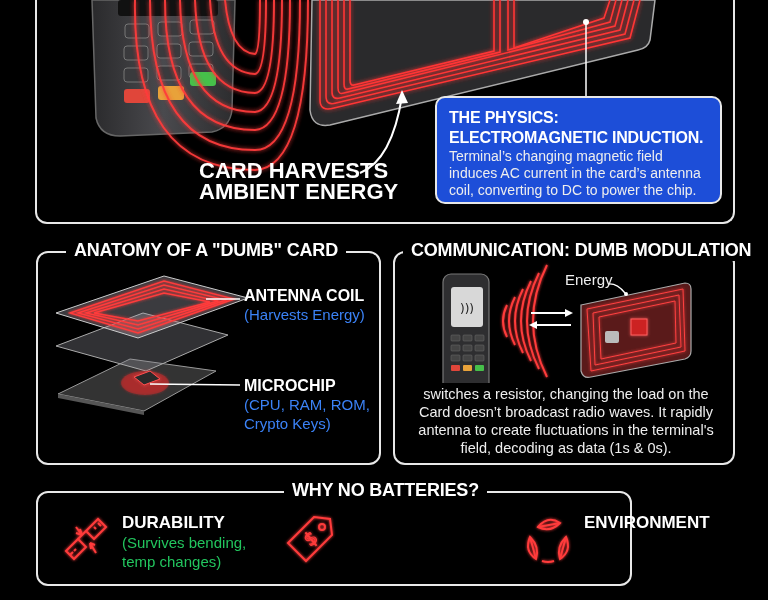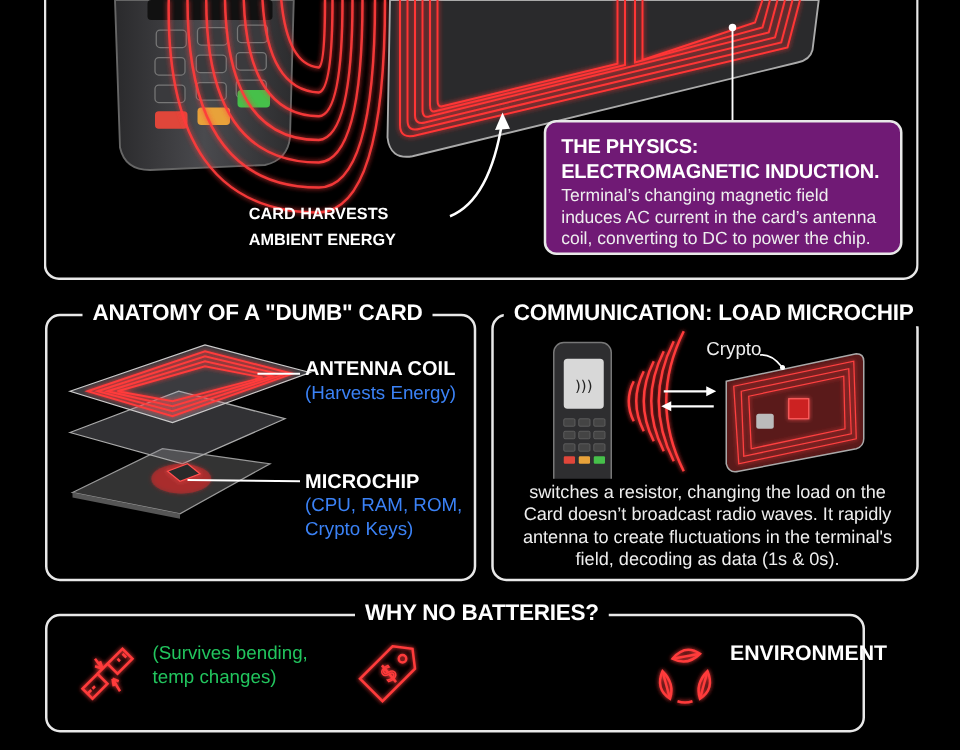--- a/index.html
+++ b/index.html
@@ -9,32 +9,32 @@
   .panel { position: absolute; border: 2px solid #e8e8e8; border-radius: 12px; }
   .legend-title {
     position: absolute; background: #000; padding: 0 8px;
     font-weight: bold; font-size: 18px; color: #fff; white-space: nowrap; letter-spacing: -0.2px;
   }
 
   
   #hero { left: 35px; top: -14px; width: 700px; height: 238px; border-top: none; border-radius: 0 0 12px 12px; }
   .svgabs { position: absolute; left: 0; top: 0; }
 
-  .callout-text { position: absolute; font-weight: bold; font-size: 13px; line-height: 21px; text-align: left; }
+  .callout-text { position: absolute; font-weight: bold; font-size: 22px; line-height: 21px; text-align: left; }
 
   #physics-box {
     position: absolute; left: 435px; top: 96px; width: 287px; height: 108px;
-    border: 2px solid #e8e8e8; border-radius: 10px; background: #701a75; padding: 10px 10px 8px 12px;
+    border: 2px solid #e8e8e8; border-radius: 10px; background: #1d4ed8; padding: 10px 10px 8px 12px;
   }
   #physics-box .h { font-weight: bold; font-size: 16px; line-height: 20px; letter-spacing: -0.2px; }
   #physics-box .p { font-size: 14px; line-height: 17px; color: #eee; }
 
   #anatomy { left: 36px; top: 251px; width: 345px; height: 214px; }
   #comm { left: 393px; top: 251px; width: 342px; height: 214px; }
-  #batteries { left: 36px; top: 491px; width: 656px; height: 95px; }
+  #batteries { left: 36px; top: 491px; width: 596px; height: 95px; }
 
   .label-h { position: absolute; font-weight: bold; font-size: 16px; line-height: 19px; }
   .label-p { position: absolute; font-size: 15px; line-height: 19px; color: #3b82f6; }
 
   .comm-text { position: absolute; left: 10px; top: 132px; width: 322px; text-align: center; font-size: 14.5px; line-height: 18px; color: #eee; }
 
   .benefit { position: absolute; top: 20px; display: flex; align-items: flex-start; }
   .benefit .ic { width: 52px; height: 52px; margin-right: 10px; }
   .benefit .h { font-weight: bold; font-size: 17px; line-height: 20px; }
   .benefit .p { font-size: 15px; line-height: 19px; color: #22c55e; }
@@ -160,21 +160,21 @@
 
   <div class="label-h" style="left:206px; top:33px;">ANTENNA COIL</div>
   <div class="label-p" style="left:206px; top:52px;">(Harvests Energy)</div>
 
   <div class="label-h" style="left:206px; top:123px;text-align:center;">MICROCHIP</div>
   <div class="label-p" style="left:206px; top:142px;">(CPU, RAM, ROM,</div>
   <div class="label-p" style="left:206px; top:161px;">Crypto Keys)</div>
 </div>
 
 <div id="comm" class="panel">
-  <div class="legend-title" style="left:8px; top:-13px;">COMMUNICATION: LOAD MICROCHIP</div>
+  <div class="legend-title" style="left:8px; top:-13px;">COMMUNICATION: DUMB MODULATION</div>
 
   <svg class="svgabs" width="342" height="130">
     <defs>
       <filter id="glow3" x="-20%" y="-20%" width="140%" height="140%">
         <feGaussianBlur stdDeviation="1.6" result="b"></feGaussianBlur>
         <feMerge>
             <feMergeNode in="b"></feMergeNode>
             <feMergeNode in="SourceGraphic"></feMergeNode>
           </feMerge>
       </filter>
@@ -220,21 +220,21 @@
         <path d="M192 56 L288 36 L290 98 L196 118 Z"></path>
         <path d="M198 60 L284 42 L286 94 L200 112 Z"></path>
         <path d="M204 64 L280 48 L281 90 L206 106 Z"></path>
       </g>
       <rect x="210" y="78" width="14" height="12" rx="2" fill="#bbb"></rect>
       <rect x="236" y="66" width="16" height="16" fill="#c22" stroke="#ff6060" stroke-width="1" filter="url(#glow3)"></rect>
     </g>
     <path d="M213 31 Q222 30 230 40" fill="none" stroke="#fff" stroke-width="1.3"></path>
     <circle cx="231" cy="41" r="2" fill="#fff"></circle>
   </svg>
-  <div style="position:absolute; left:170px; top:18px; font-size:15px; color:#eee;">Crypto</div>
+  <div style="position:absolute; left:170px; top:18px; font-size:15px; color:#eee;">Energy</div>
 
   <div class="comm-text">
     <div>switches a resistor, changing the load on the</div>
     <div>Card doesn’t broadcast radio waves. It rapidly</div>
     <div>antenna to create fluctuations in the terminal's</div>
     <div>field, decoding as data (1s &amp; 0s).</div>
   </div>
 </div>
 
 <div id="batteries" class="panel">
@@ -245,20 +245,21 @@
       <g fill="none" stroke="#ff3b3b" stroke-width="2" filter="url(#glow3)">
         <path d="M6 38 L18 26 L26 34 L14 46 Z"></path>
         <path d="M26 18 L38 6 L46 14 L34 26 Z"></path>
         <path d="M18 26 Q22 22 26 18"></path>
         <path d="M10 42 L13 39 M14 38 L16 36 M38 10 L41 13 M34 14 L36 16"></path>
         <path d="M16 14 L22 22 M22 22 L20 16 M22 22 L16 20"></path>
         <path d="M36 40 L30 30 M30 30 L31 36 M30 30 L35 32"></path>
       </g>
     </svg>
     <div>
+      <div class="h">DURABILITY</div>
       <div class="p">(Survives bending,</div>
       <div class="p">temp changes)</div>
     </div>
   </div>
 
   <div class="benefit" style="left:246px;">
     <svg class="ic" viewBox="0 0 52 52">
       <g fill="none" stroke="#ff3b3b" stroke-width="2" filter="url(#glow3)">
         <path d="M30 4 L46 6 L48 22 L22 48 L4 30 Z"></path>
         <circle cx="38" cy="14" r="3"></circle>

